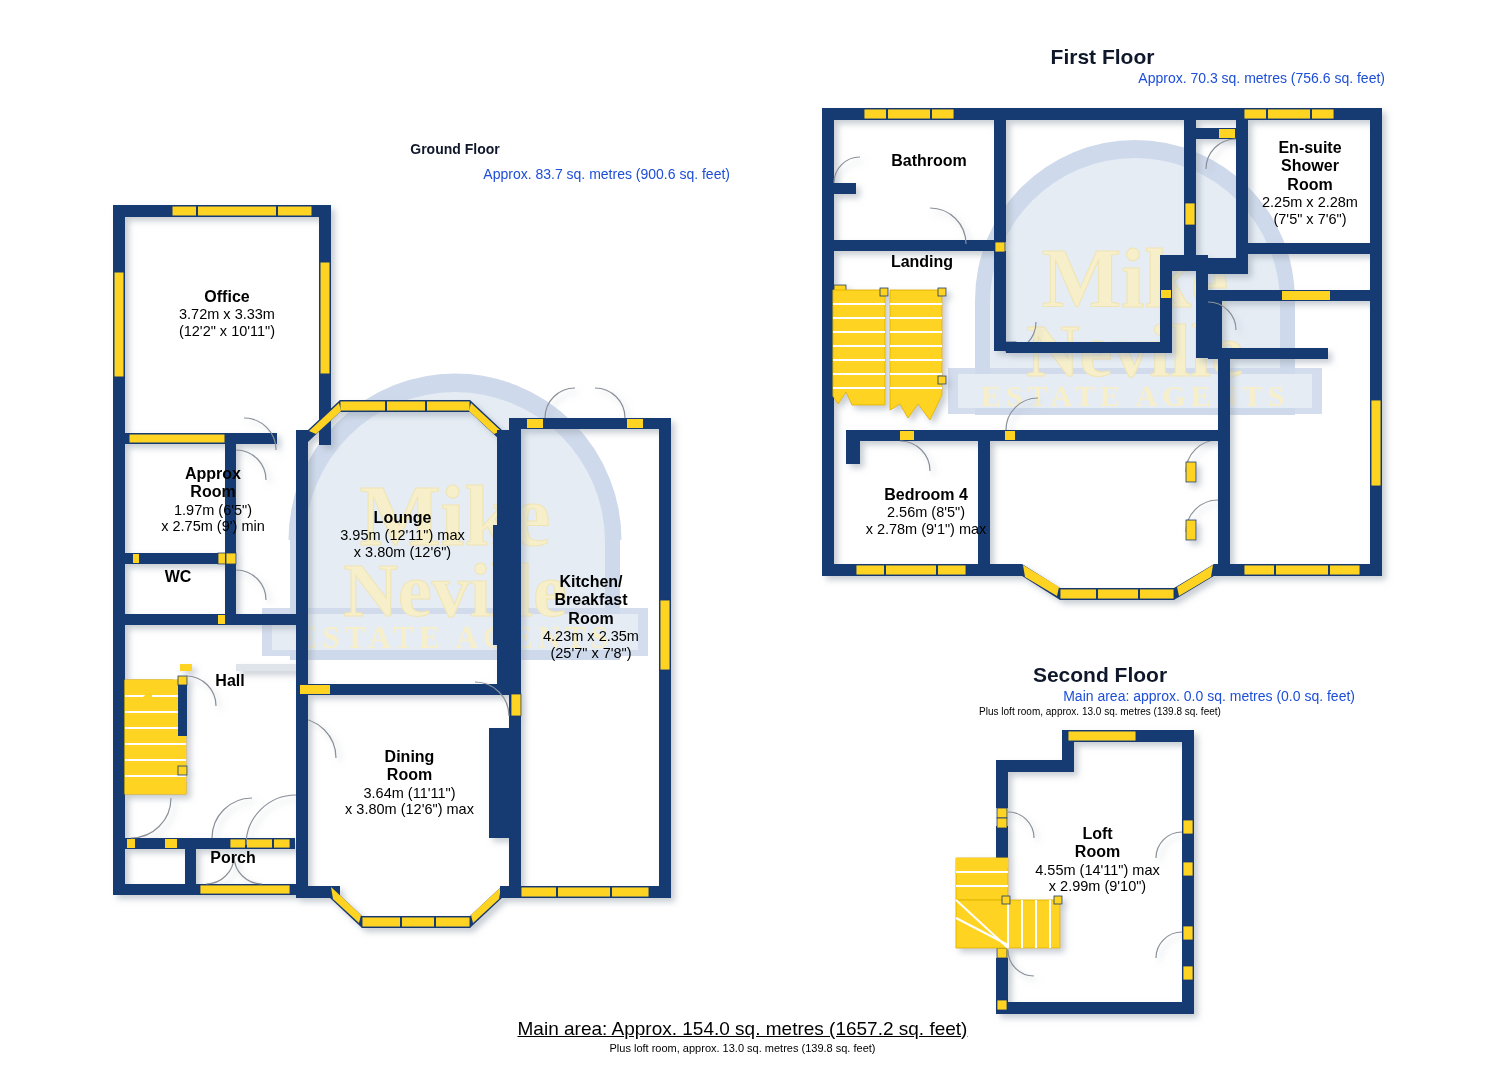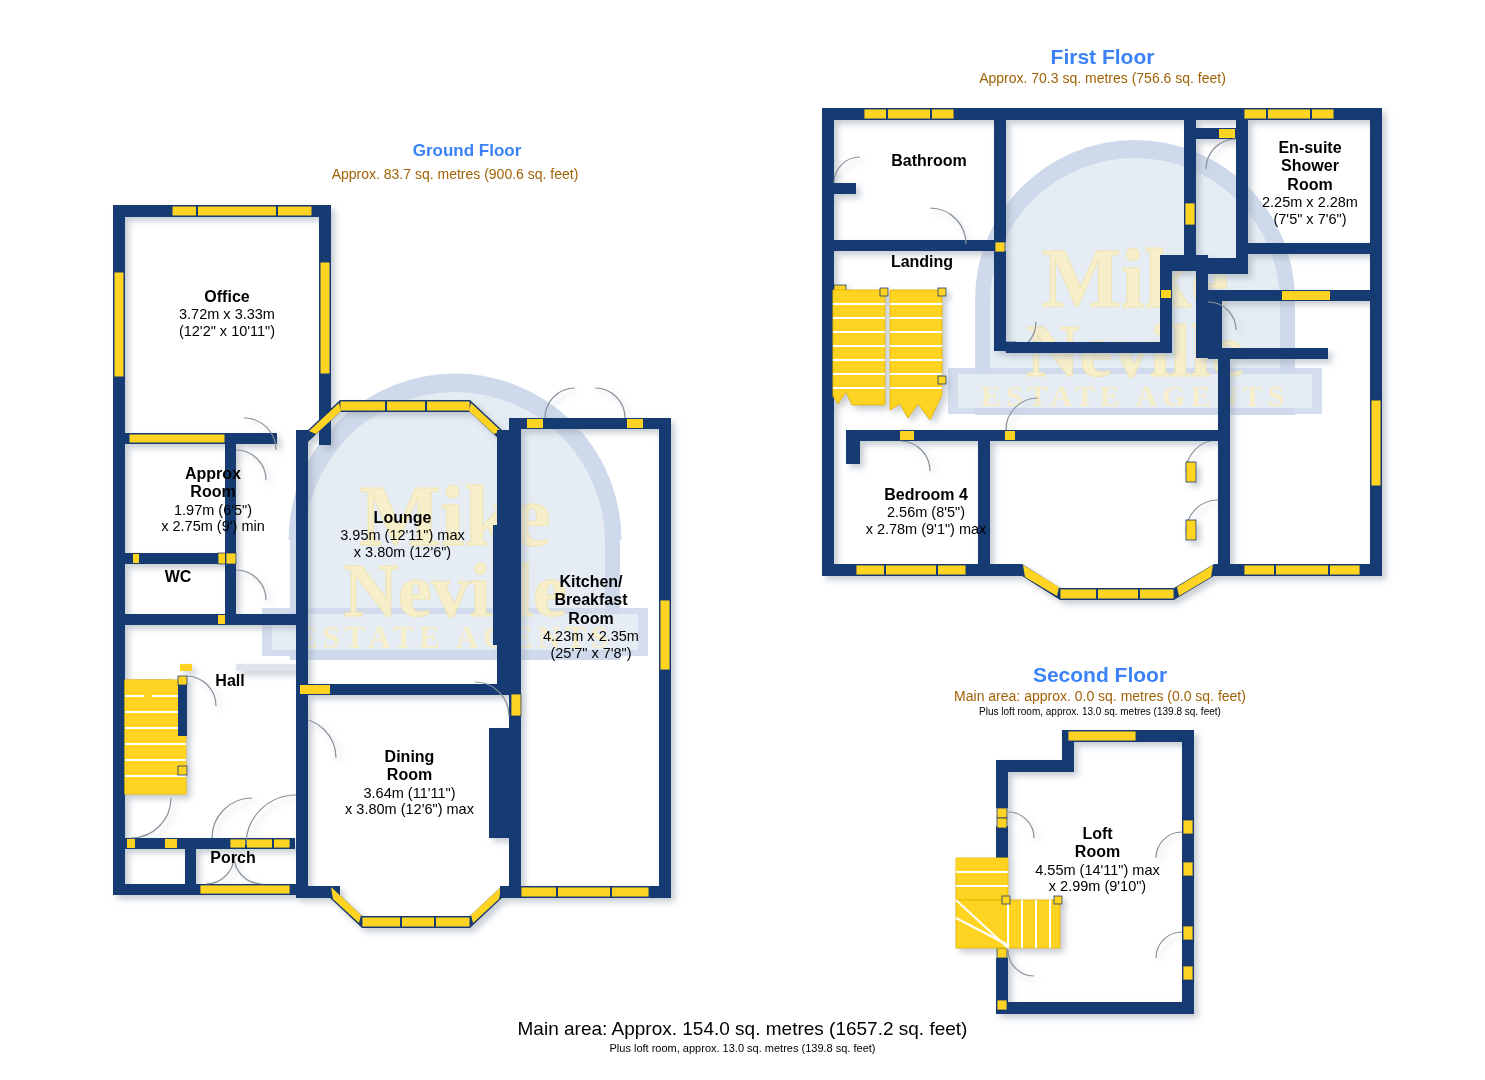--- a/index.html
+++ b/index.html
@@ -8,27 +8,27 @@
     width: 1485px; height: 1080px;
     overflow: hidden;
     font-family: "Liberation Sans", sans-serif;
   }
   #stage { position: relative; width: 1485px; height: 1080px; background: #fff; }
 
   .floor-title {
     position: absolute;
     text-align: center;
     font-weight: bold;
-    color: #3b82f6;
+    color: #0f172a;
     white-space: nowrap;
   }
   .floor-sub {
     position: absolute;
-    text-align: center;
-    color: #a16207;
+    text-align: right;
+    color: #1d4ed8;
     white-space: nowrap;
   }
   .floor-sub2 {
     position: absolute;
     text-align: center;
     color: #000;
     white-space: nowrap;
     font-size: 10px;
   }
   .room-label {
@@ -378,21 +378,21 @@
           <line x1="1050" y1="900" x2="1050" y2="948"></line>
           <line x1="956" y1="900" x2="1008" y2="948"></line>
           <line x1="956" y1="918" x2="1008" y2="945"></line>
         </g>
         <rect x="1002" y="896" width="8" height="8" fill="#ffd320" stroke="#143a72" stroke-width="0.8"></rect>
         <rect x="1054" y="896" width="8" height="8" fill="#ffd320" stroke="#143a72" stroke-width="0.8"></rect>
       </g>
     </g>
   </svg>
 
-  <div class="floor-title" style="left:192px; top:141px; width:550px; font-size:17px;">Ground Floor</div>
+  <div class="floor-title" style="left:180px; top:141px; width:550px; font-size:14px;">Ground Floor</div>
   <div class="floor-sub" style="left:180px; top:166px; width:550px; font-size:14px;">Approx. 83.7 sq. metres (900.6 sq. feet)</div>
 
   <div class="floor-title" style="left:820px; top:45px; width:565px; font-size:21px;">First Floor</div>
   <div class="floor-sub" style="left:820px; top:70px; width:565px; font-size:14px;">Approx. 70.3 sq. metres (756.6 sq. feet)</div>
 
   <div class="floor-title" style="left:845px; top:663px; width:510px; font-size:21px;">Second Floor</div>
   <div class="floor-sub" style="left:845px; top:688px; width:510px; font-size:14px;">Main area: approx. 0.0 sq. metres (0.0 sq. feet)</div>
   <div class="floor-sub2" style="left:845px; top:706px; width:510px;">Plus loft room, approx. 13.0 sq. metres (139.8 sq. feet)</div>
 
   <div class="room-label" style="left:122px; top:288px; width:210px;">
@@ -466,16 +466,16 @@
     <span class="rd">x 2.78m (9'1") max</span>
   </div>
 
   <div class="room-label" style="left:1010px; top:825px; width:175px;">
     <span class="rn">Loft</span>
     <span class="rn">Room</span>
     <span class="rd">4.55m (14'11") max</span>
     <span class="rd">x 2.99m (9'10")</span>
   </div>
 
-  <div class="footer" style="top:1018px; font-size:19px; font-weight:normal;">Main area: Approx. 154.0 sq. metres (1657.2 sq. feet)</div>
+  <div class="footer" style="top:1018px; font-size:19px; font-weight:normal;text-decoration:underline;">Main area: Approx. 154.0 sq. metres (1657.2 sq. feet)</div>
   <div class="footer" style="top:1042px; font-size:11px;">Plus loft room, approx. 13.0 sq. metres (139.8 sq. feet)</div>
 
 </div>
 
 </body></html>

